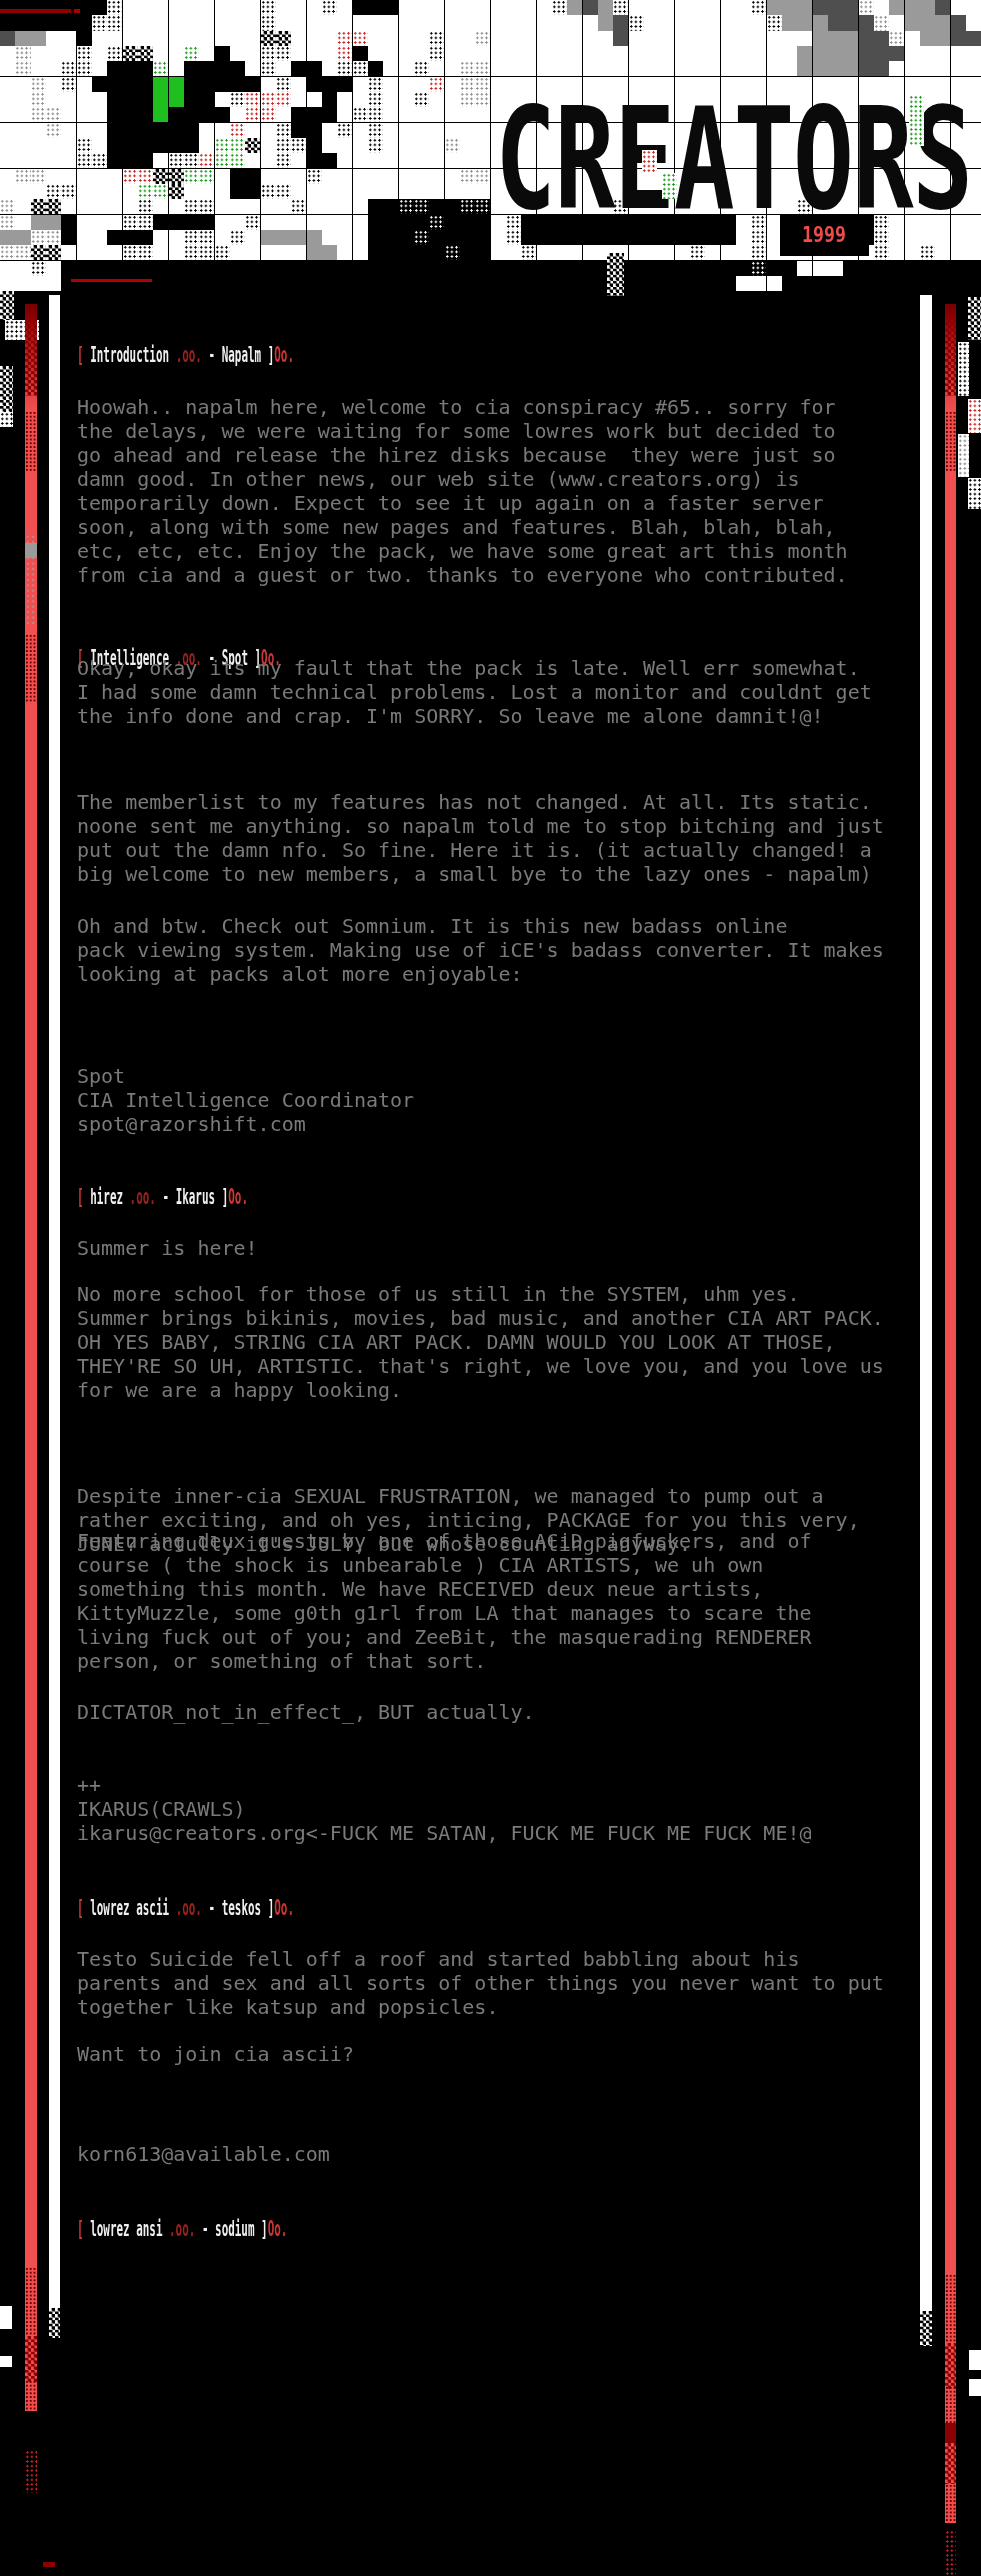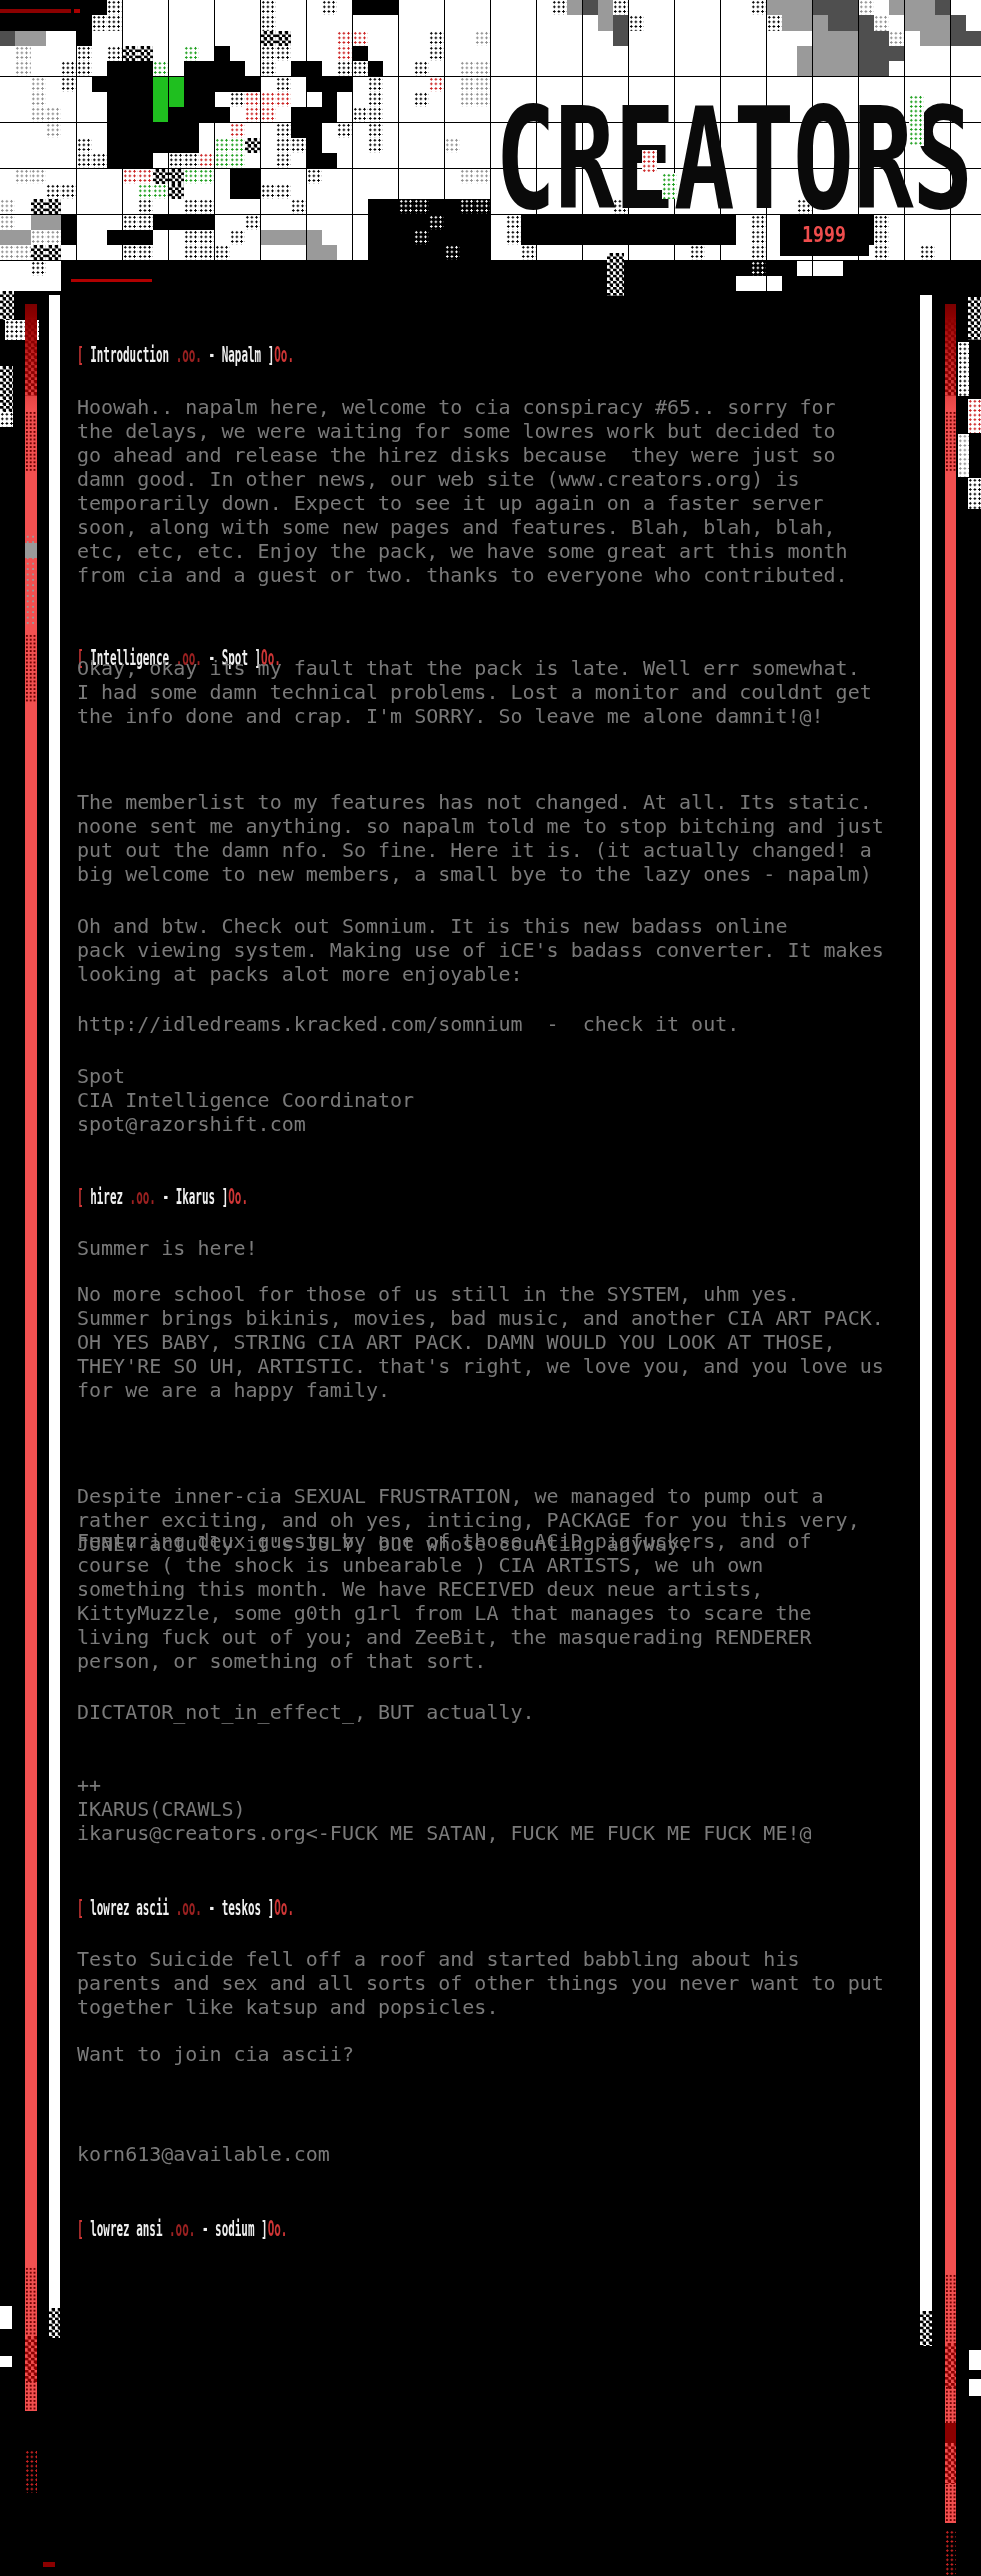--- a/index.html
+++ b/index.html
@@ -1343,32 +1343,31 @@
   <pre class="t" style="top:656px">Okay, okay its my fault that the pack is late. Well err somewhat.
 I had some damn technical problems. Lost a monitor and couldnt get
 the info done and crap. I'm SORRY. So leave me alone damnit!@!</pre>
   <pre class="t" style="top:790px">The memberlist to my features has not changed. At all. Its static.
 noone sent me anything. so napalm told me to stop bitching and just
 put out the damn nfo. So fine. Here it is. (it actually changed! a
 big welcome to new members, a small bye to the lazy ones - napalm)</pre>
   <pre class="t" style="top:914px">Oh and btw. Check out Somnium. It is this new badass online
 pack viewing system. Making use of iCE's badass converter. It makes
 looking at packs alot more enjoyable:</pre>
-  <pre class="t" style="top:1012px">http://idledreams.kracked.com/somnium  -  check it out.</pre>
   <pre class="t" style="top:1064px">Spot
 CIA Intelligence Coordinator
 spot@razorshift.com</pre>
 
   <div class="h" style="top:1185px"><span class="hr">[ </span><span class="hw">hirez </span><span class="hd">.oo. </span><span class="hw">- </span><span class="hw">Ikarus </span><span class="hw">]</span><span class="hr">Oo.</span></div>
   <pre class="t" style="top:1236px">Summer is here!</pre>
   <pre class="t" style="top:1282px">No more school for those of us still in the SYSTEM, uhm yes.
 Summer brings bikinis, movies, bad music, and another CIA ART PACK.
 OH YES BABY, STRING CIA ART PACK. DAMN WOULD YOU LOOK AT THOSE,
 THEY'RE SO UH, ARTISTIC. that's right, we love you, and you love us
-for we are a happy family.</pre>
+for we are a happy looking.</pre>
   <pre class="t" style="top:1484px">Despite inner-cia SEXUAL FRUSTRATION, we managed to pump out a
 rather exciting, and oh yes, inticing, PACKAGE for you this very,
 JUNE? actully it's JULY, but whose counting anyway.</pre>
   <pre class="t" style="top:1529px">Featuring deux guests by one of those ACiD pigfuckers, and of
 course ( the shock is unbearable ) CIA ARTISTS, we uh own
 something this month. We have RECEIVED deux neue artists,
 KittyMuzzle, some g0th g1rl from LA that manages to scare the
 living fuck out of you; and ZeeBit, the masquerading RENDERER
 person, or something of that sort.</pre>
   <pre class="t" style="top:1700px">DICTATOR_not_in_effect_, BUT actually.</pre>

